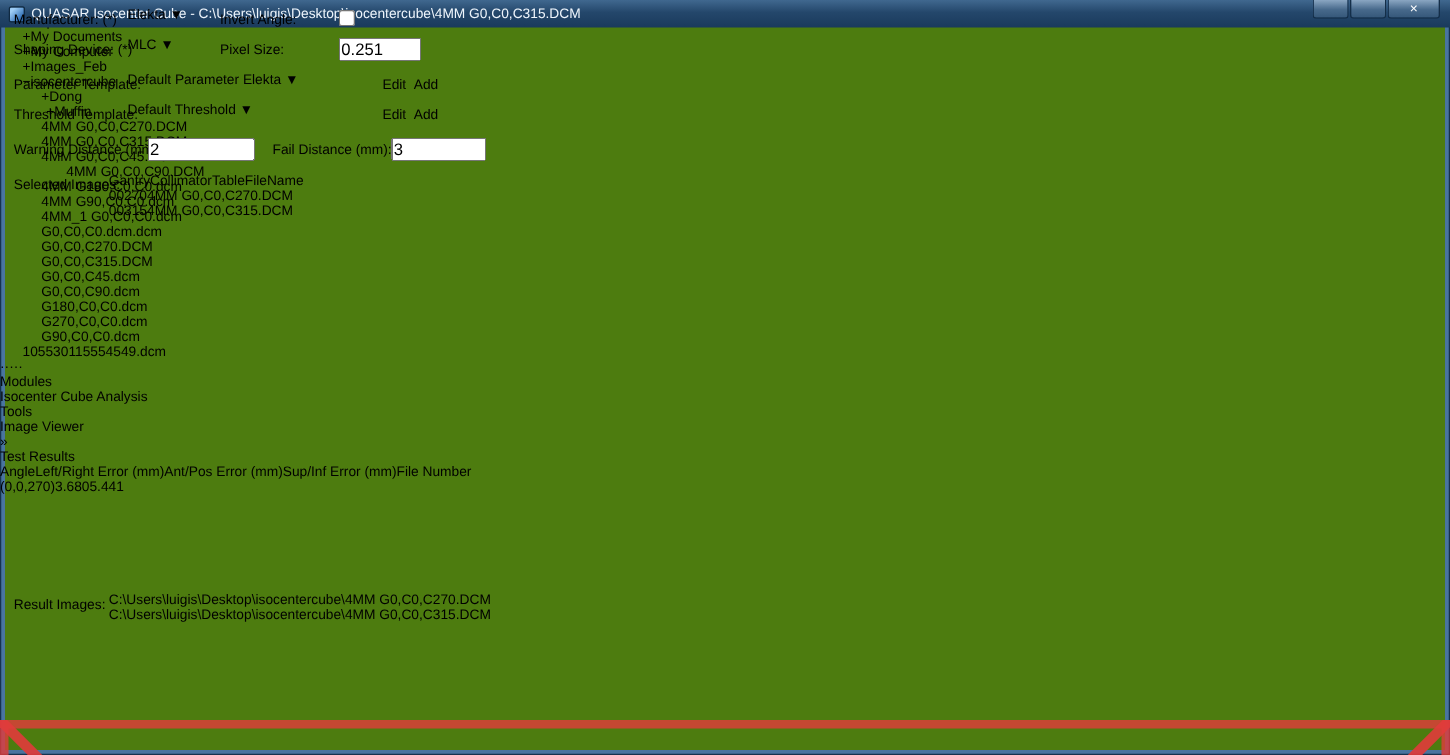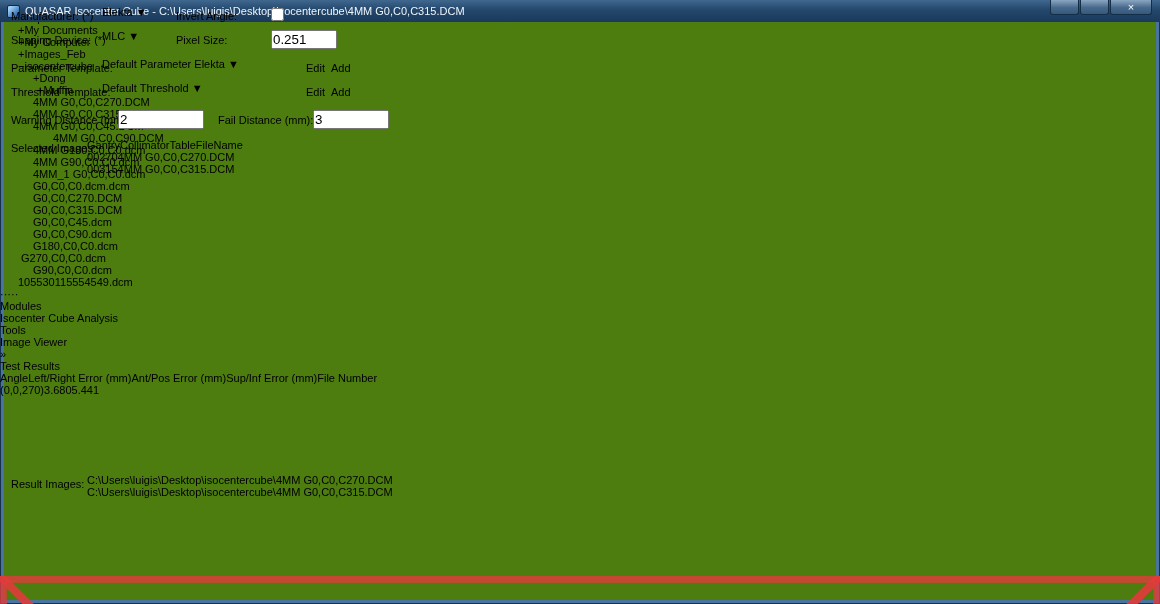--- a/index.html
+++ b/index.html
@@ -166,21 +166,21 @@
       <div class="tree-row" style="padding-left: 53px;"><span class="expander noexp"></span><span class="ticon file"></span><span class="tlabel">4MM G0,C0,C90.DCM</span></div>
       <div class="tree-row" style="padding-left: 33px;"><span class="expander noexp"></span><span class="ticon file"></span><span class="tlabel">4MM G180,C0,C0.dcm</span></div>
       <div class="tree-row" style="padding-left: 33px;"><span class="expander noexp"></span><span class="ticon file"></span><span class="tlabel">4MM G90,C0,C0.dcm</span></div>
       <div class="tree-row" style="padding-left: 33px;"><span class="expander noexp"></span><span class="ticon file"></span><span class="tlabel">4MM_1 G0,C0,C0.dcm</span></div>
       <div class="tree-row" style="padding-left: 33px;"><span class="expander noexp"></span><span class="ticon file"></span><span class="tlabel">G0,C0,C0.dcm.dcm</span></div>
       <div class="tree-row" style="padding-left: 33px;"><span class="expander noexp"></span><span class="ticon file"></span><span class="tlabel">G0,C0,C270.DCM</span></div>
       <div class="tree-row" style="padding-left: 33px;"><span class="expander noexp"></span><span class="ticon file"></span><span class="tlabel">G0,C0,C315.DCM</span></div>
       <div class="tree-row" style="padding-left: 33px;"><span class="expander noexp"></span><span class="ticon file"></span><span class="tlabel">G0,C0,C45.dcm</span></div>
       <div class="tree-row" style="padding-left: 33px;"><span class="expander noexp"></span><span class="ticon file"></span><span class="tlabel">G0,C0,C90.dcm</span></div>
       <div class="tree-row" style="padding-left: 33px;"><span class="expander noexp"></span><span class="ticon file"></span><span class="tlabel">G180,C0,C0.dcm</span></div>
-      <div class="tree-row" style="padding-left: 21px;"><span class="expander noexp"></span><span class="ticon file"></span><span class="tlabel">G270,C0,C0.dcm</span></div>
+      <div class="tree-row" style="padding-left: 33px;"><span class="expander noexp"></span><span class="ticon file"></span><span class="tlabel">G270,C0,C0.dcm</span></div>
       <div class="tree-row" style="padding-left: 33px;"><span class="expander noexp"></span><span class="ticon file"></span><span class="tlabel">G90,C0,C0.dcm</span></div>
       <div class="tree-row" style="padding-left: 18px;"><span class="expander noexp"></span><span class="ticon file"></span><span class="tlabel">105530115554549.dcm</span></div>
     </div>
 
   <div class="navpanel">
     <div class="splitter">·····</div>
     <div>
         <div class="nav-btn">Modules</div>
         <div class="nav-btn active">Isocenter Cube Analysis</div>
         <div class="nav-btn">Tools</div>

